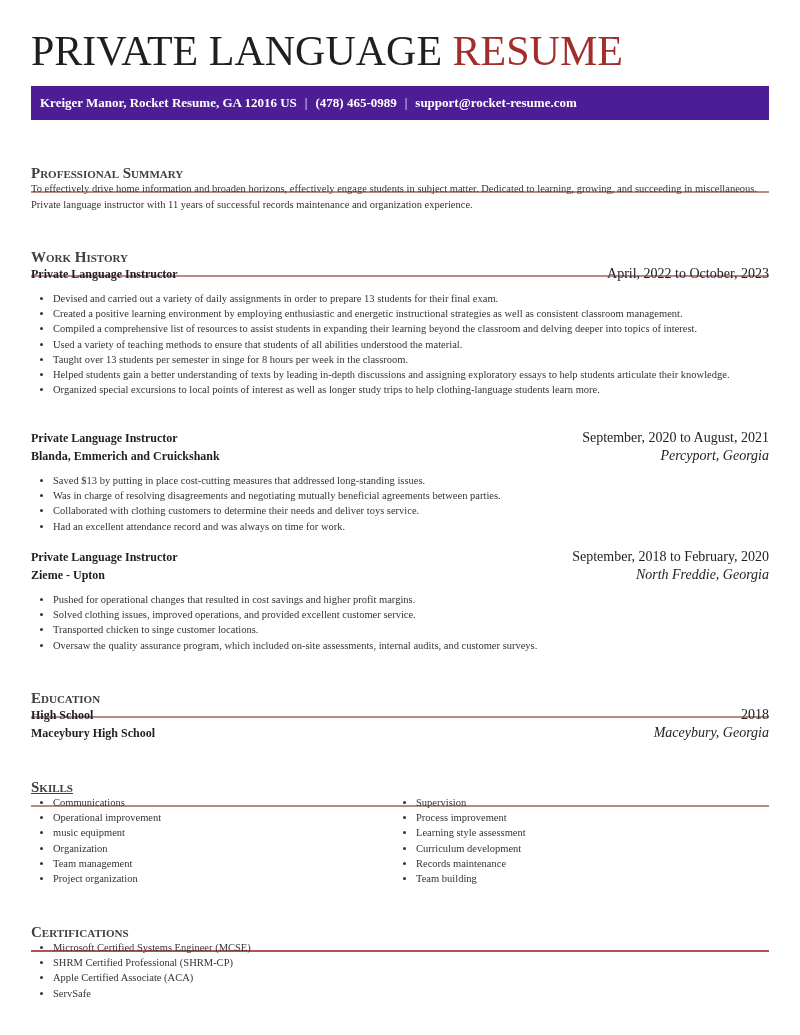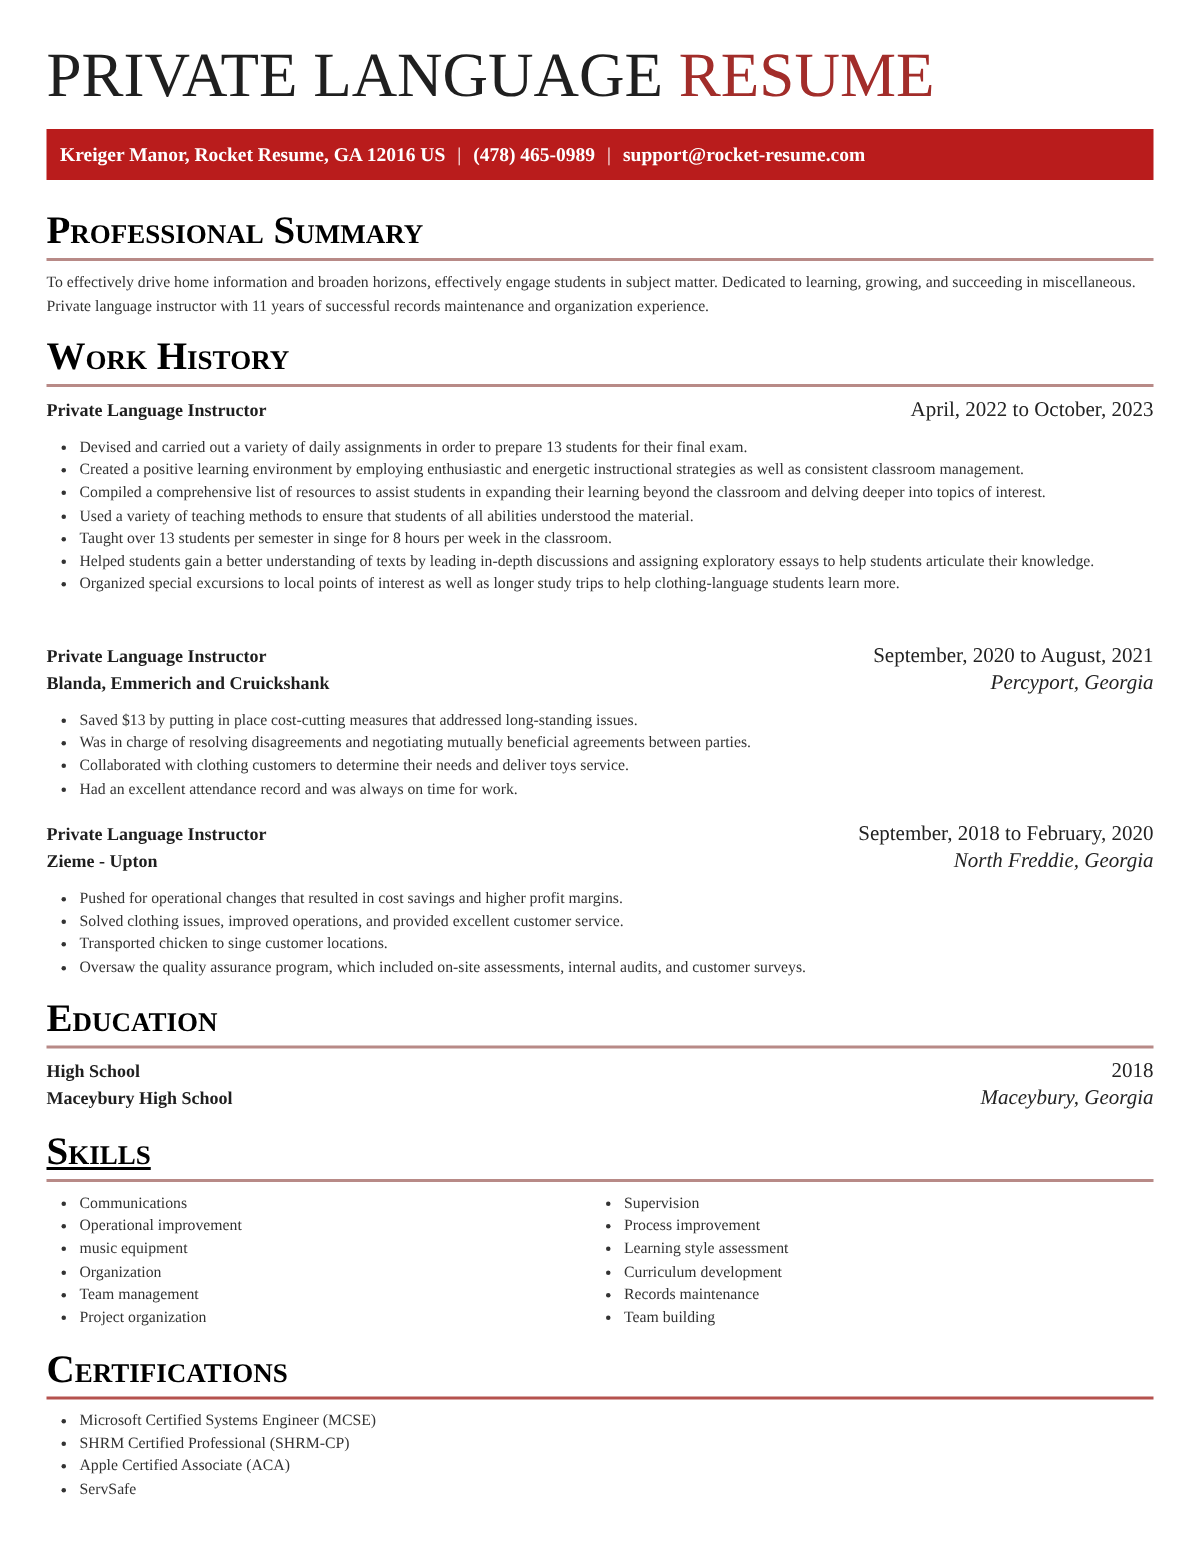--- a/index.html
+++ b/index.html
@@ -12,31 +12,31 @@
   }
   .page { position: absolute; left: 31px; top: 0; width: 738px; }
   .title {
     position: absolute; left: 0; top: 26px;
     font-size: 42px; font-weight: normal; letter-spacing: 0px;
     color: #1f1f1f; white-space: nowrap; line-height: 50px;
   }
   .title .accent { color: #a22d2a; }
   .contact-bar {
     position: absolute; left: 0; top: 86px; width: 738px; height: 34px;
-    background: #b91c1c; color: #ffffff;
+    background: #4c1d95; color: #ffffff;
     font-size: 13px; font-weight: bold;
     display: flex; align-items: center; padding-left: 9px;
     white-space: nowrap;
   }
   .contact-bar .sep { margin: 0 8px; font-weight: normal; }
   .section-heading {
     position: absolute; left: 0; width: 738px;
-    font-size: 26px; font-weight: bold; font-variant: small-caps;
-    color: #000000; line-height: 28px;
-    border-bottom: 2px solid #b88a87; padding-bottom: 4px;
+    font-size: 15px; font-weight: bold; font-variant: small-caps;
+    color: #404040; line-height: 28px;
+    border-bottom: 2px solid #b88a87; padding-bottom: 4px; margin-top: 19px;
   }
   .summary {
     position: absolute; left: 0; top: 181px; width: 738px;
     font-size: 10.5px; line-height: 15.5px; color: #333;
   }
   .job { position: absolute; left: 0; width: 738px; }
   .row { display: flex; justify-content: space-between; align-items: baseline; height: 18px; }
   .row .left { font-size: 12px; font-weight: bold; color: #1f1f1f; }
   .row .right { font-size: 14px; color: #222; }
   .row .right.italic { font-style: italic; }

